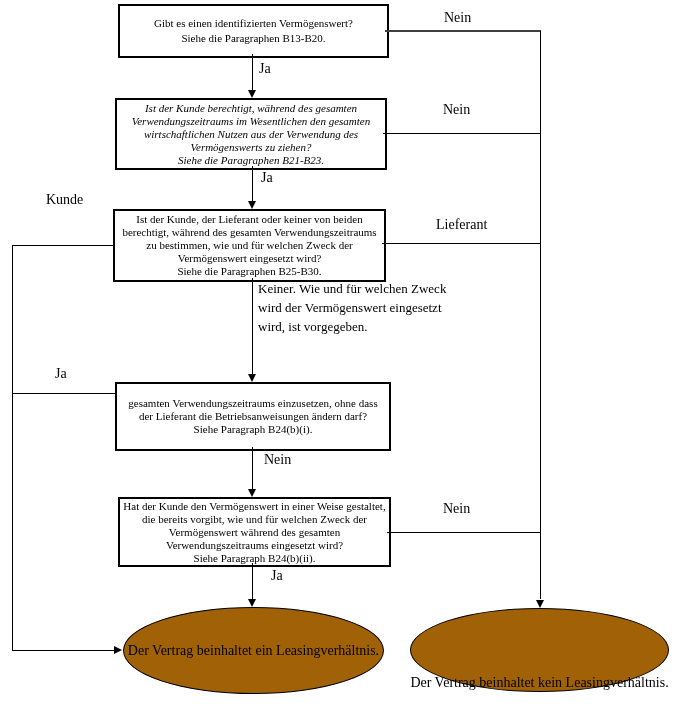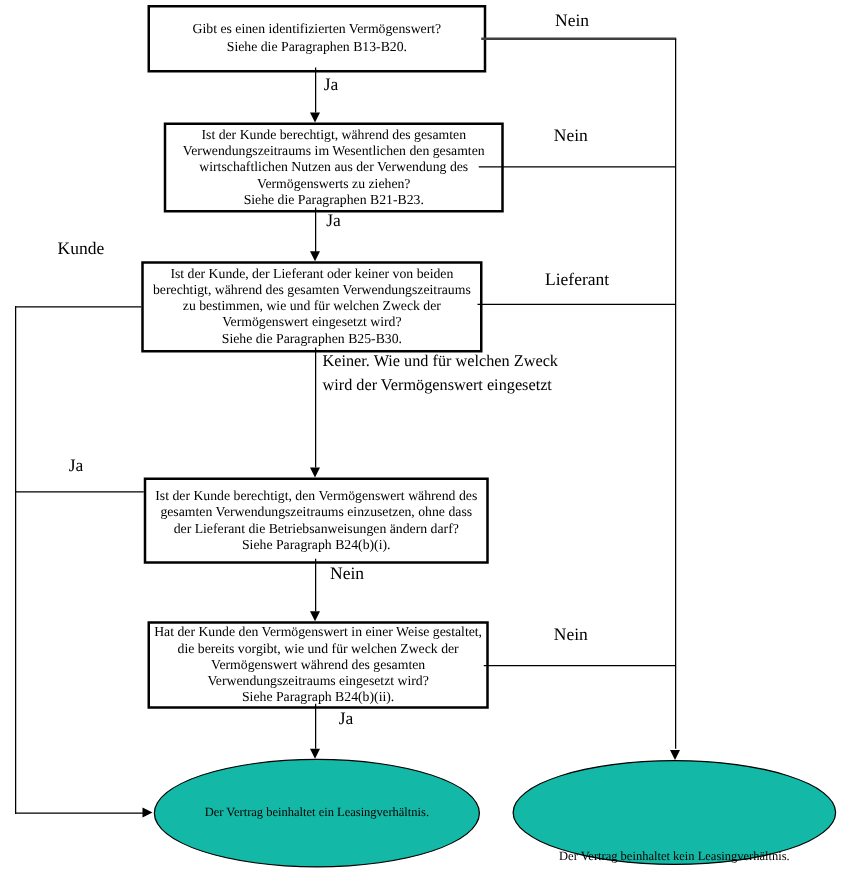--- a/index.html
+++ b/index.html
@@ -16,53 +16,52 @@
   .hline{position:absolute;height:1px;background:#000;}
   .hline.thick{height:2px;background:#3f3f3f;}
   .vline{position:absolute;width:1px;background:#000;}
   .arrow-down{position:absolute;width:0;height:0;
     border-left:4px solid transparent;border-right:4px solid transparent;border-top:8px solid #000;}
   .arrow-right{position:absolute;width:0;height:0;
     border-top:4px solid transparent;border-bottom:4px solid transparent;border-left:8px solid #000;}
   .edge-label{position:absolute;font-size:14px;white-space:nowrap;}
   .note{position:absolute;font-size:13px;line-height:19px;}
   .ellipse{
-    position:absolute;border:1px solid #000;border-radius:50%;background:#14b8a6;
+    position:absolute;border:1px solid #000;border-radius:50%;background:#a16207;
     display:flex;align-items:center;justify-content:center;
-    font-size:10px;white-space:nowrap;text-align:center;
+    font-size:14px;white-space:nowrap;text-align:center;
   }
 </style>
 </head>
 <body>
 
 <div class="canvas">
 
   <div class="box" style="left:118px;top:4px;width:267px;height:50px;line-height:15px;">
     <div class="ln">Gibt es einen identifizierten Vermögenswert?</div>
     <div class="ln">Siehe die Paragraphen B13-B20.</div>
   </div>
 
-  <div class="box" style="left:131px;top:98px;width:268px;height:68px;">
+  <div class="box" style="left:115px;top:98px;width:268px;height:68px;font-style:italic;">
     <div class="ln">Ist der Kunde berechtigt, während des gesamten</div>
     <div class="ln">Verwendungszeitraums im Wesentlichen den gesamten</div>
     <div class="ln">wirtschaftlichen Nutzen aus der Verwendung des</div>
     <div class="ln">Vermögenswerts zu ziehen?</div>
     <div class="ln">Siehe die Paragraphen B21-B23.</div>
   </div>
 
   <div class="box" style="left:113px;top:209px;width:269px;height:69px;">
     <div class="ln">Ist der Kunde, der Lieferant oder keiner von beiden</div>
     <div class="ln">berechtigt, während des gesamten Verwendungszeitraums</div>
     <div class="ln">zu bestimmen, wie und für welchen Zweck der</div>
     <div class="ln">Vermögenswert eingesetzt wird?</div>
     <div class="ln">Siehe die Paragraphen B25-B30.</div>
   </div>
 
   <div class="box" style="left:115px;top:382px;width:272px;height:65px;">
-    <div class="ln">Ist der Kunde berechtigt, den Vermögenswert während des</div>
     <div class="ln">gesamten Verwendungszeitraums einzusetzen, ohne dass</div>
     <div class="ln">der Lieferant die Betriebsanweisungen ändern darf?</div>
     <div class="ln">Siehe Paragraph B24(b)(i).</div>
   </div>
 
   <div class="box" style="left:118px;top:497px;width:269px;height:66px;">
     <div class="ln">Hat der Kunde den Vermögenswert in einer Weise gestaltet,</div>
     <div class="ln">die bereits vorgibt, wie und für welchen Zweck der</div>
     <div class="ln">Vermögenswert während des gesamten</div>
     <div class="ln">Verwendungszeitraums eingesetzt wird?</div>
@@ -104,20 +103,21 @@
   <div class="edge-label" style="left:46px;top:192px;">Kunde</div>
   <div class="edge-label" style="left:436px;top:217px;">Lieferant</div>
   <div class="edge-label" style="left:55px;top:366px;">Ja</div>
   <div class="edge-label" style="left:264px;top:452px;">Nein</div>
   <div class="edge-label" style="left:443px;top:501px;">Nein</div>
   <div class="edge-label" style="left:271px;top:568px;">Ja</div>
 
   <div class="note" style="left:258px;top:279px;">
     <div>Keiner. Wie und für welchen Zweck</div>
     <div>wird der Vermögenswert eingesetzt</div>
+    <div>wird, ist vorgegeben.</div>
   </div>
 
   <div class="ellipse" style="left:123px;top:607px;width:259px;height:85px;">
     <span>Der Vertrag beinhaltet ein Leasingverhältnis.</span>
   </div>
   <div class="ellipse" style="left:410px;top:608px;width:257px;height:82px;align-items:flex-end;">
     <span>Der Vertrag beinhaltet kein Leasingverhältnis.</span>
   </div>
 
 </div>

